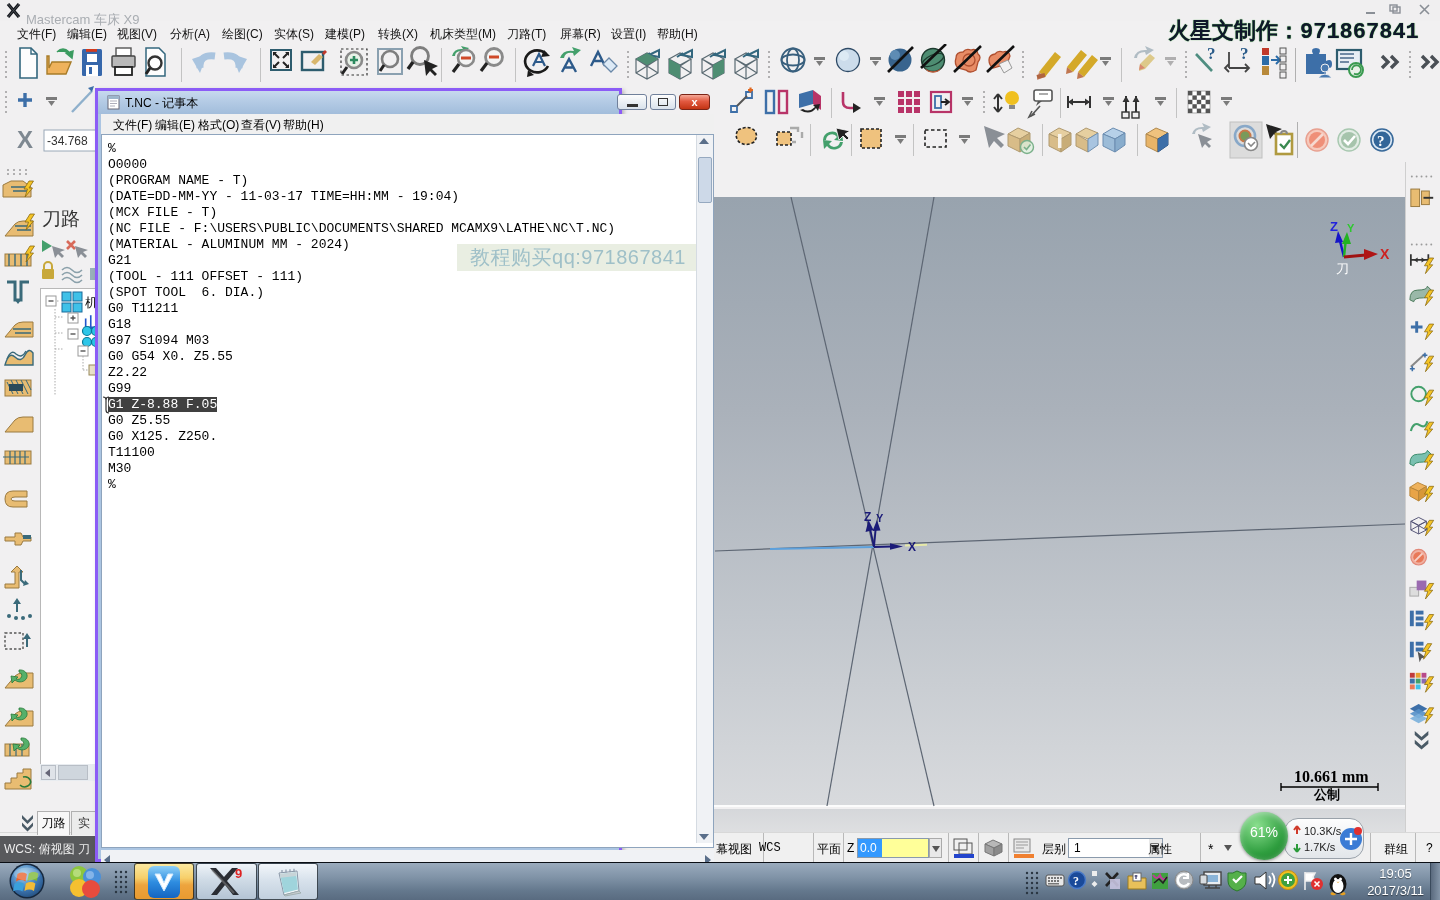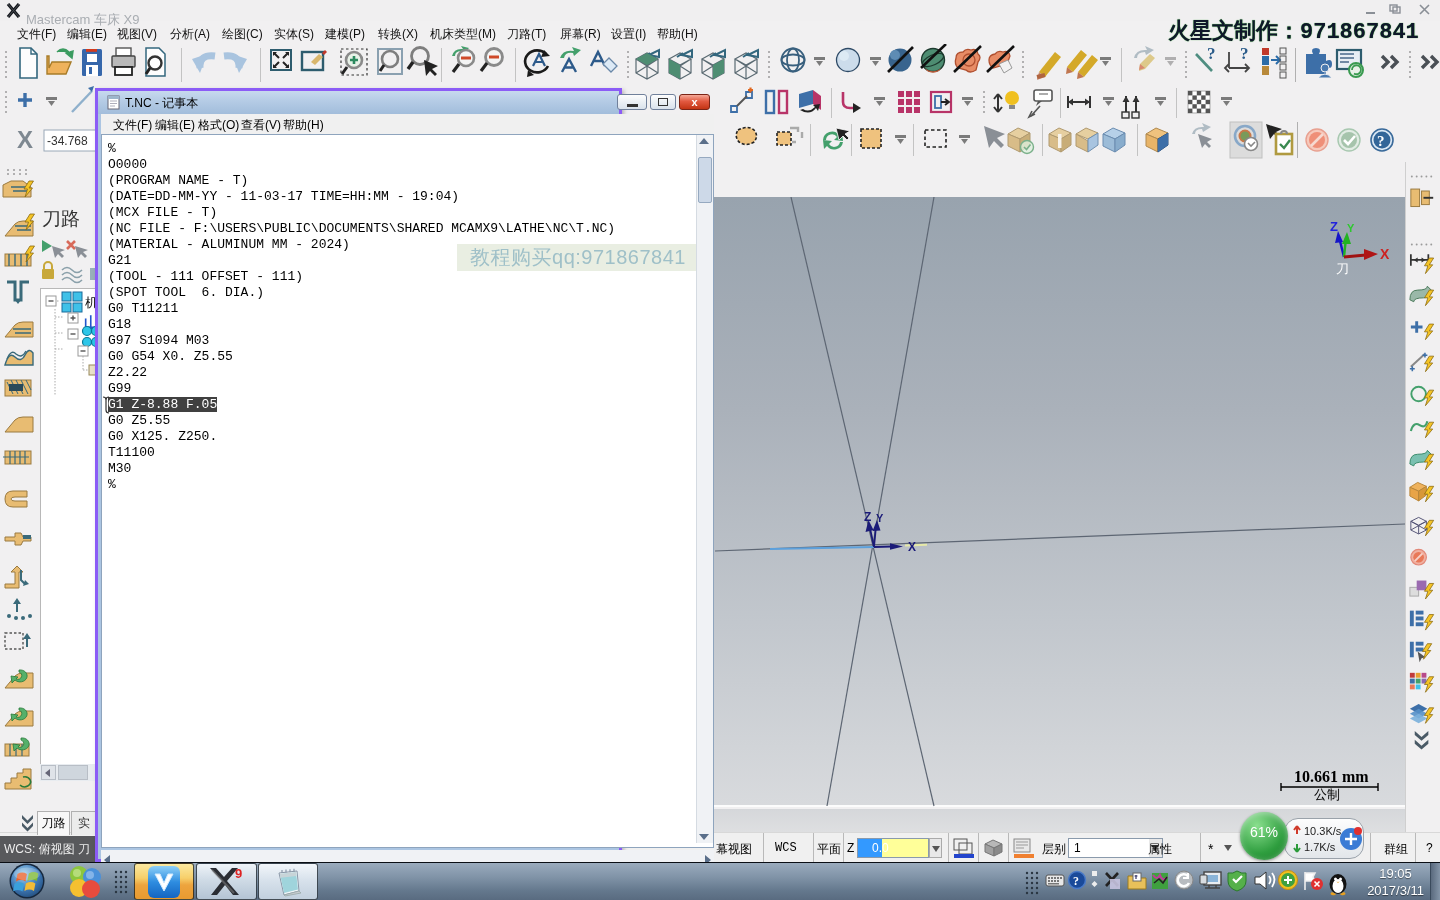--- a/index.html
+++ b/index.html
@@ -698,21 +698,21 @@
         <polygon points="20,-8 34,-3 20,3" fill="#b01515"></polygon>
         <text x="36" y="2" fill="#cc2222" font-size="14" font-weight="bold" font-family="Liberation Sans">X</text>
         <text x="-8" y="16" fill="#fff" font-size="13" font-family="Liberation Sans">刀</text>
       </g>
     </svg>
     <div id="scalebox">
       <div style="position:absolute;left:14px;top:0;font-weight:bold;font-size:16px;font-family:'Liberation Serif',serif;">10.661 mm</div>
       <svg style="position:absolute;left:0;top:15px" width="100" height="10">
           <path d="M1 0 v8 M1 4 h97 M98 0 v8" stroke="#000" stroke-width="1.4" fill="none"></path>
         </svg>
-      <div style="position:absolute;left:34px;top:18px;font-weight:normal;font-size:13px;text-align:right;">公制</div>
+      <div style="position:absolute;left:34px;top:18px;font-weight:bold;font-size:13px;text-align:right;">公制</div>
     </div>
   </div>
   <div id="vpbottom"></div>
 
   <svg id="rightstrip" class="abs" style="left:1405px;top:162px;border-left:1px solid #cfcfcf" width="35" height="670" viewBox="0 0 35 670">
     <rect width="35" height="670" fill="#f1f0f1"></rect>
     <g fill="#9b9b9b">
         <circle cx="6" cy="5" r="1"></circle>
         <circle cx="11" cy="5" r="1"></circle>
         <circle cx="16" cy="5" r="1"></circle>
@@ -815,27 +815,27 @@
         <use href="#bolt" x="20" y="4"></use>
       </g>
     <g fill="#4a5a66" transform="translate(9,576)">
         <path d="M0 0 l7 6 l7 -6 v4 l-7 6 l-7 -6 z M0 9 l7 6 l7 -6 v4 l-7 6 l-7 -6 z"></path>
       </g>
   </svg>
 
   <div id="statusbar">
     <span class="lbl" style="left:716px">幕视图</span>
     <div class="cell" style="left:763px"></div>
-    <span class="lbl" style="left:775px;font-family:'Liberation Mono',monospace;">WCS</span>
+    <span class="lbl" style="left:759px;font-family:'Liberation Mono',monospace;">WCS</span>
     <div class="cell" style="left:813px"></div>
     <span class="lbl" style="left:817px">平面</span>
     <div class="cell" style="left:843px"></div>
     <span class="lbl" style="left:847px">Z</span>
     <div style="position:absolute;left:857px;top:5px;width:72px;height:20px;background:#ffff99;border:1px solid #8a9aac;"></div>
-    <div style="position:absolute;left:858px;top:6px;width:24px;height:18px;background:#3399ff;color:#fff;font-size:12px;line-height:18px;padding-left:14px;">0.0</div>
+    <div style="position:absolute;left:858px;top:6px;width:24px;height:18px;background:#3399ff;color:#fff;font-size:12px;line-height:18px;padding-left:2px;">0.0</div>
     <div style="position:absolute;left:929px;top:5px;width:13px;height:20px;background:#e8e8e8;border:1px solid #aaa;">
         <div class="dd" style="left:2px;top:7px;border-top-color:#555;border-left-width:4px;border-right-width:4px;"></div>
       </div>
     <div class="cell" style="left:948px"></div>
     <svg class="abs" style="left:952px;top:4px" width="24" height="22">
         <rect x="2" y="2" width="13" height="11" fill="none" stroke="#555"></rect>
         <rect x="7" y="6" width="13" height="11" fill="none" stroke="#555"></rect>
         <rect x="2" y="17" width="20" height="4" fill="#2244cc"></rect>
       </svg>
     <div class="cell" style="left:978px"></div>

